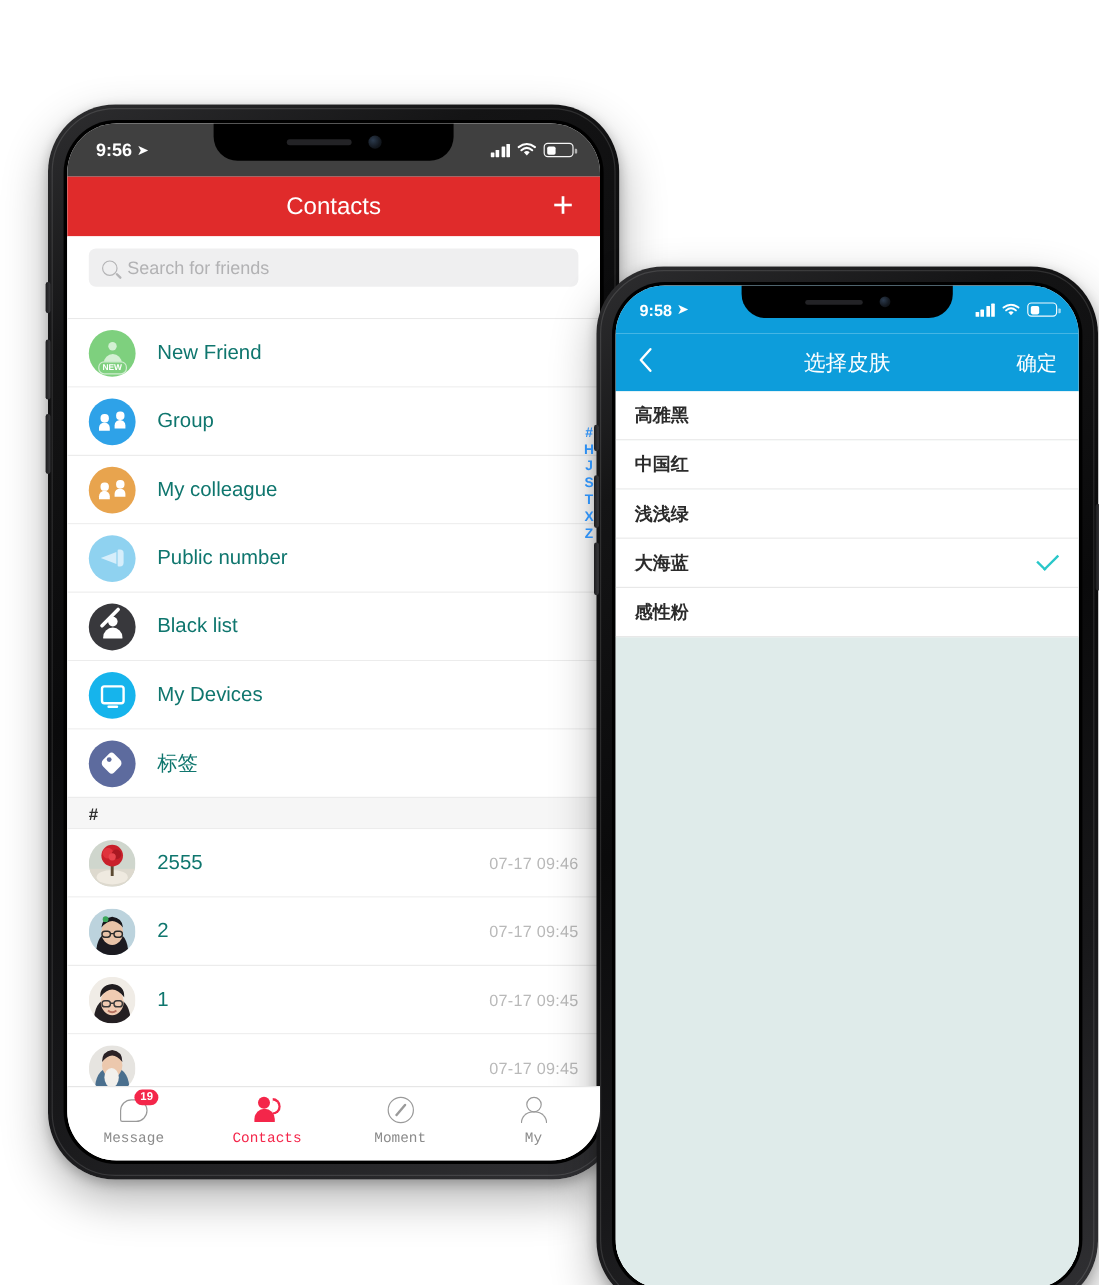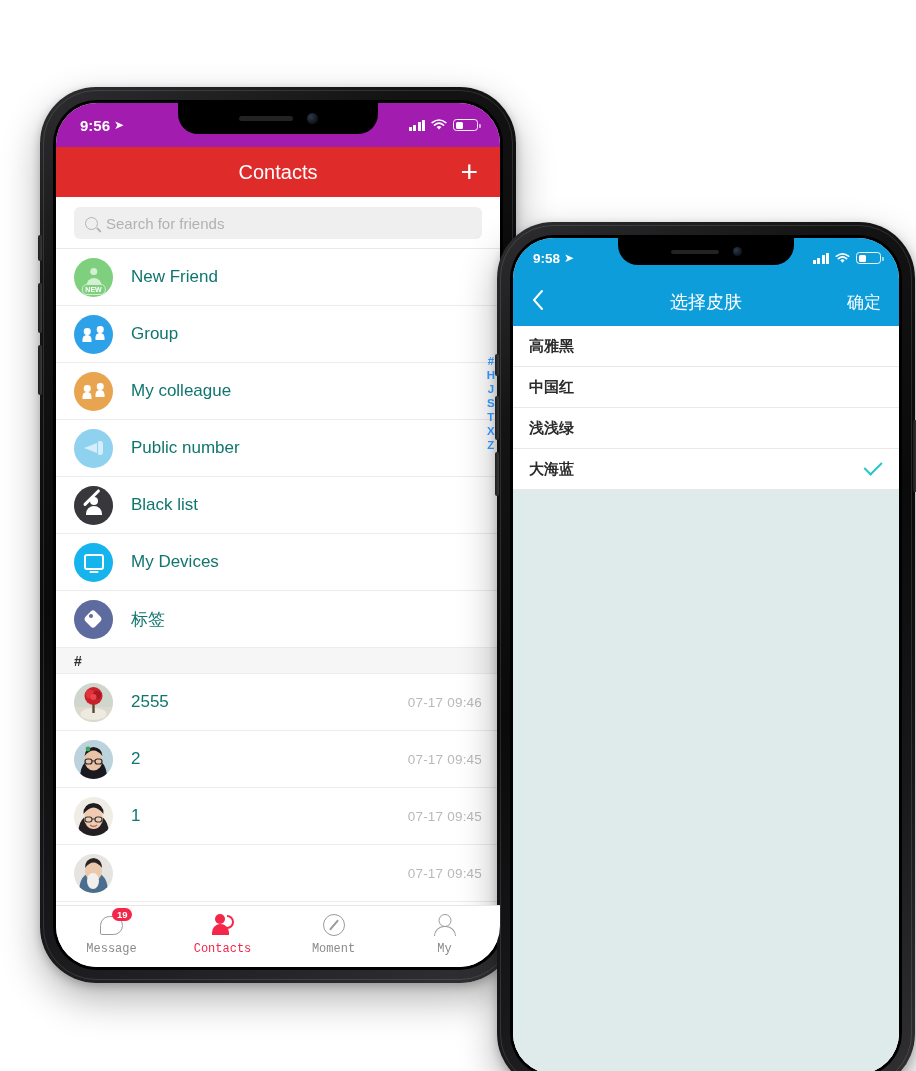--- a/index.html
+++ b/index.html
@@ -100,21 +100,21 @@
   .nav-plus {
     margin-left: auto; margin-right: 22px;
     font-size: 30px; line-height: 1; font-weight: 200;
     position: relative; z-index: 3;
   }
   .nav-back { margin-left: 18px; font-size: 24px; font-weight: 300; line-height:1; position:relative; z-index:3; }
   .nav-right-text { margin-left: auto; margin-right: 18px; font-size: 17px; position:relative; z-index:3; }
 
   
   .p1-body { flex: 1; background: #fff; display: flex; flex-direction: column; overflow: hidden; position: relative; }
-  .searchwrap { padding: 10px 18px 9px; background: #fff; flex: none; border-bottom: 1px solid #e9e9e9; }
+  .searchwrap { padding: 10px 18px 26px; background: #fff; flex: none; border-bottom: 1px solid #e9e9e9; }
   .searchbox {
     height: 32px; background: #efeff0; border-radius: 6px;
     display: flex; align-items: center; padding: 0 11px; gap: 8px;
   }
   .mag { width: 13px; height: 13px; border: 1.6px solid #b4b4b6; border-radius: 50%; position: relative; flex:none; }
   .mag::after { content:""; position:absolute; right:-4.5px; bottom:-2.5px; width:6px; height:1.6px;
                 background:#b4b4b6; transform: rotate(45deg); border-radius:1px; }
   .search-ph { color: #b2b2b4; font-size: 15px; }
 
   .list { flex: 1; overflow: hidden; position: relative; }
@@ -238,21 +238,21 @@
   <div class="btn-side b-right" style="top:222px;height:80px;"></div>
 
   <div class="phone-inner">
     <div class="screen">
 
       <div class="notch">
         <div class="speaker"></div>
         <div class="camera"></div>
       </div>
 
-      <div class="statusbar" style="background:#a21caf;">
+      <div class="statusbar" style="background:#404040;">
         <div class="sb-time">
           <span>9:56</span>
           <span class="sb-loc">➤</span>
         </div>
         <div class="sb-right">
           <span class="bars">
               <i></i>
               <i></i>
               <i></i>
               <i></i>
@@ -510,18 +510,21 @@
         <div class="skin-row">
           <span class="sn">中国红</span>
         </div>
         <div class="skin-row">
           <span class="sn">浅浅绿</span>
         </div>
         <div class="skin-row">
           <span class="sn">大海蓝</span>
           <span class="check"></span>
         </div>
+        <div class="skin-row">
+          <span class="sn">感性粉</span>
+        </div>
         <div class="p2-fill"></div>
       </div>
 
     </div>
   </div>
 </div>
 
 </body></html>

